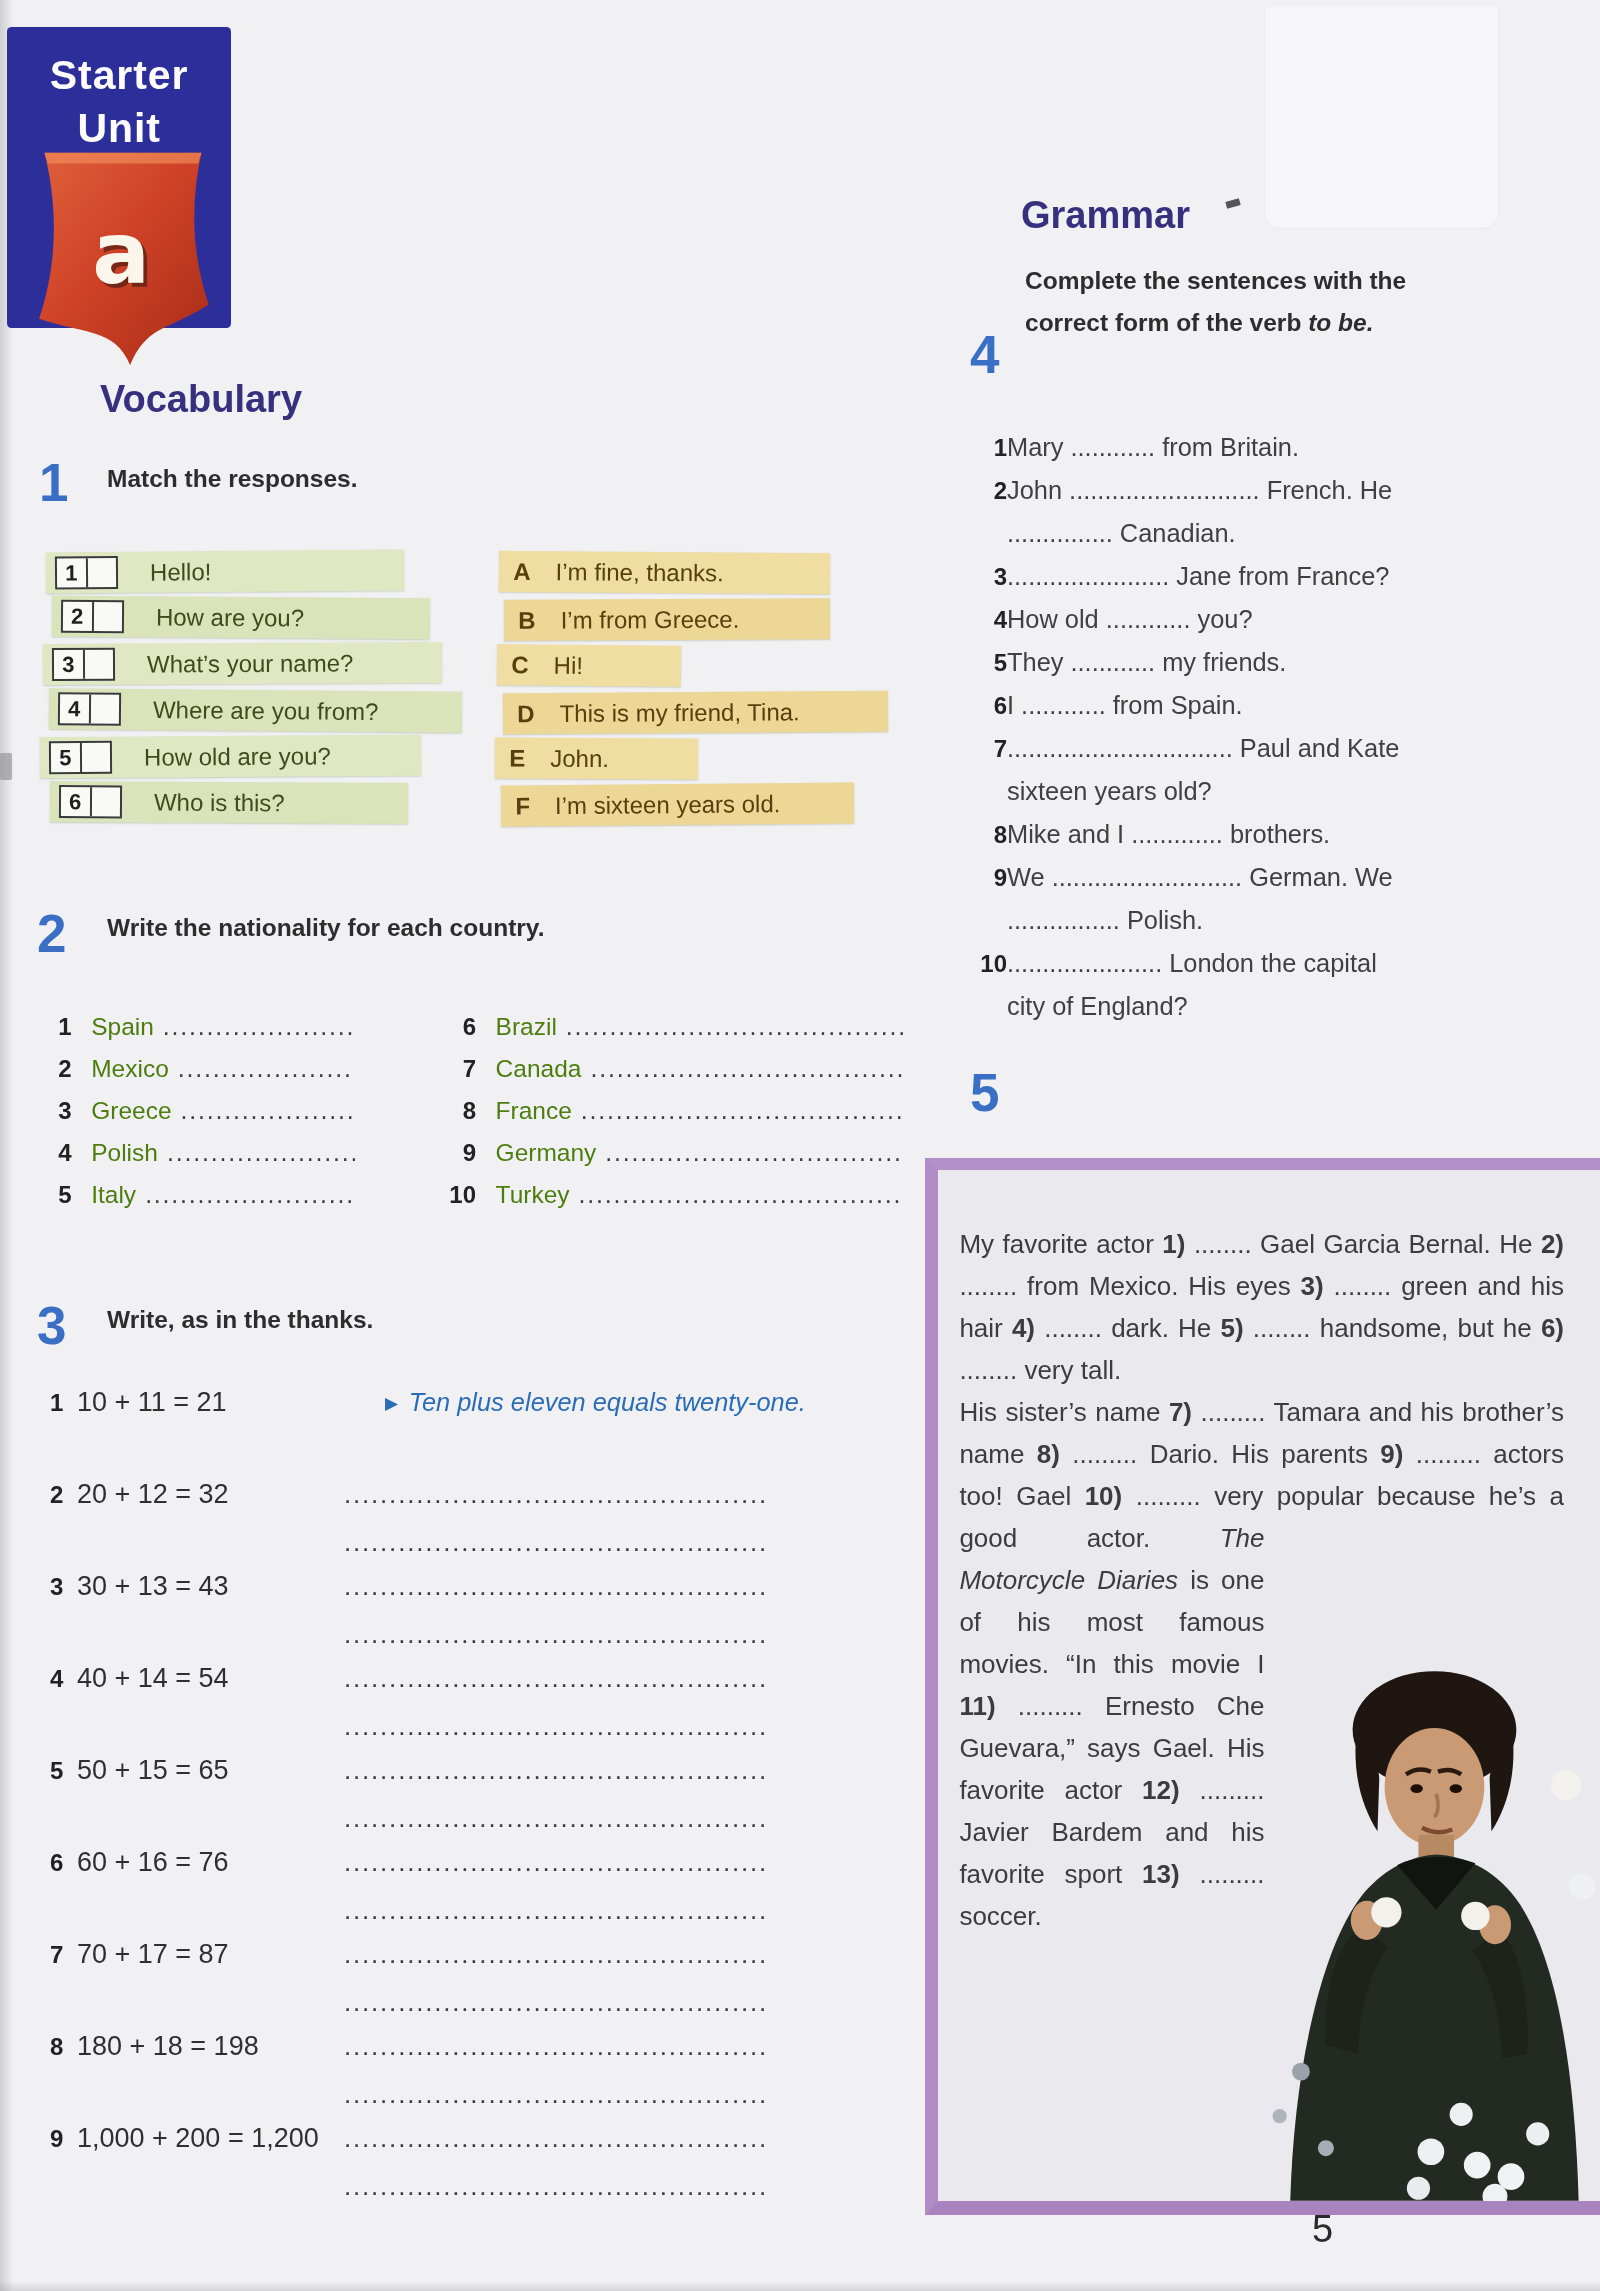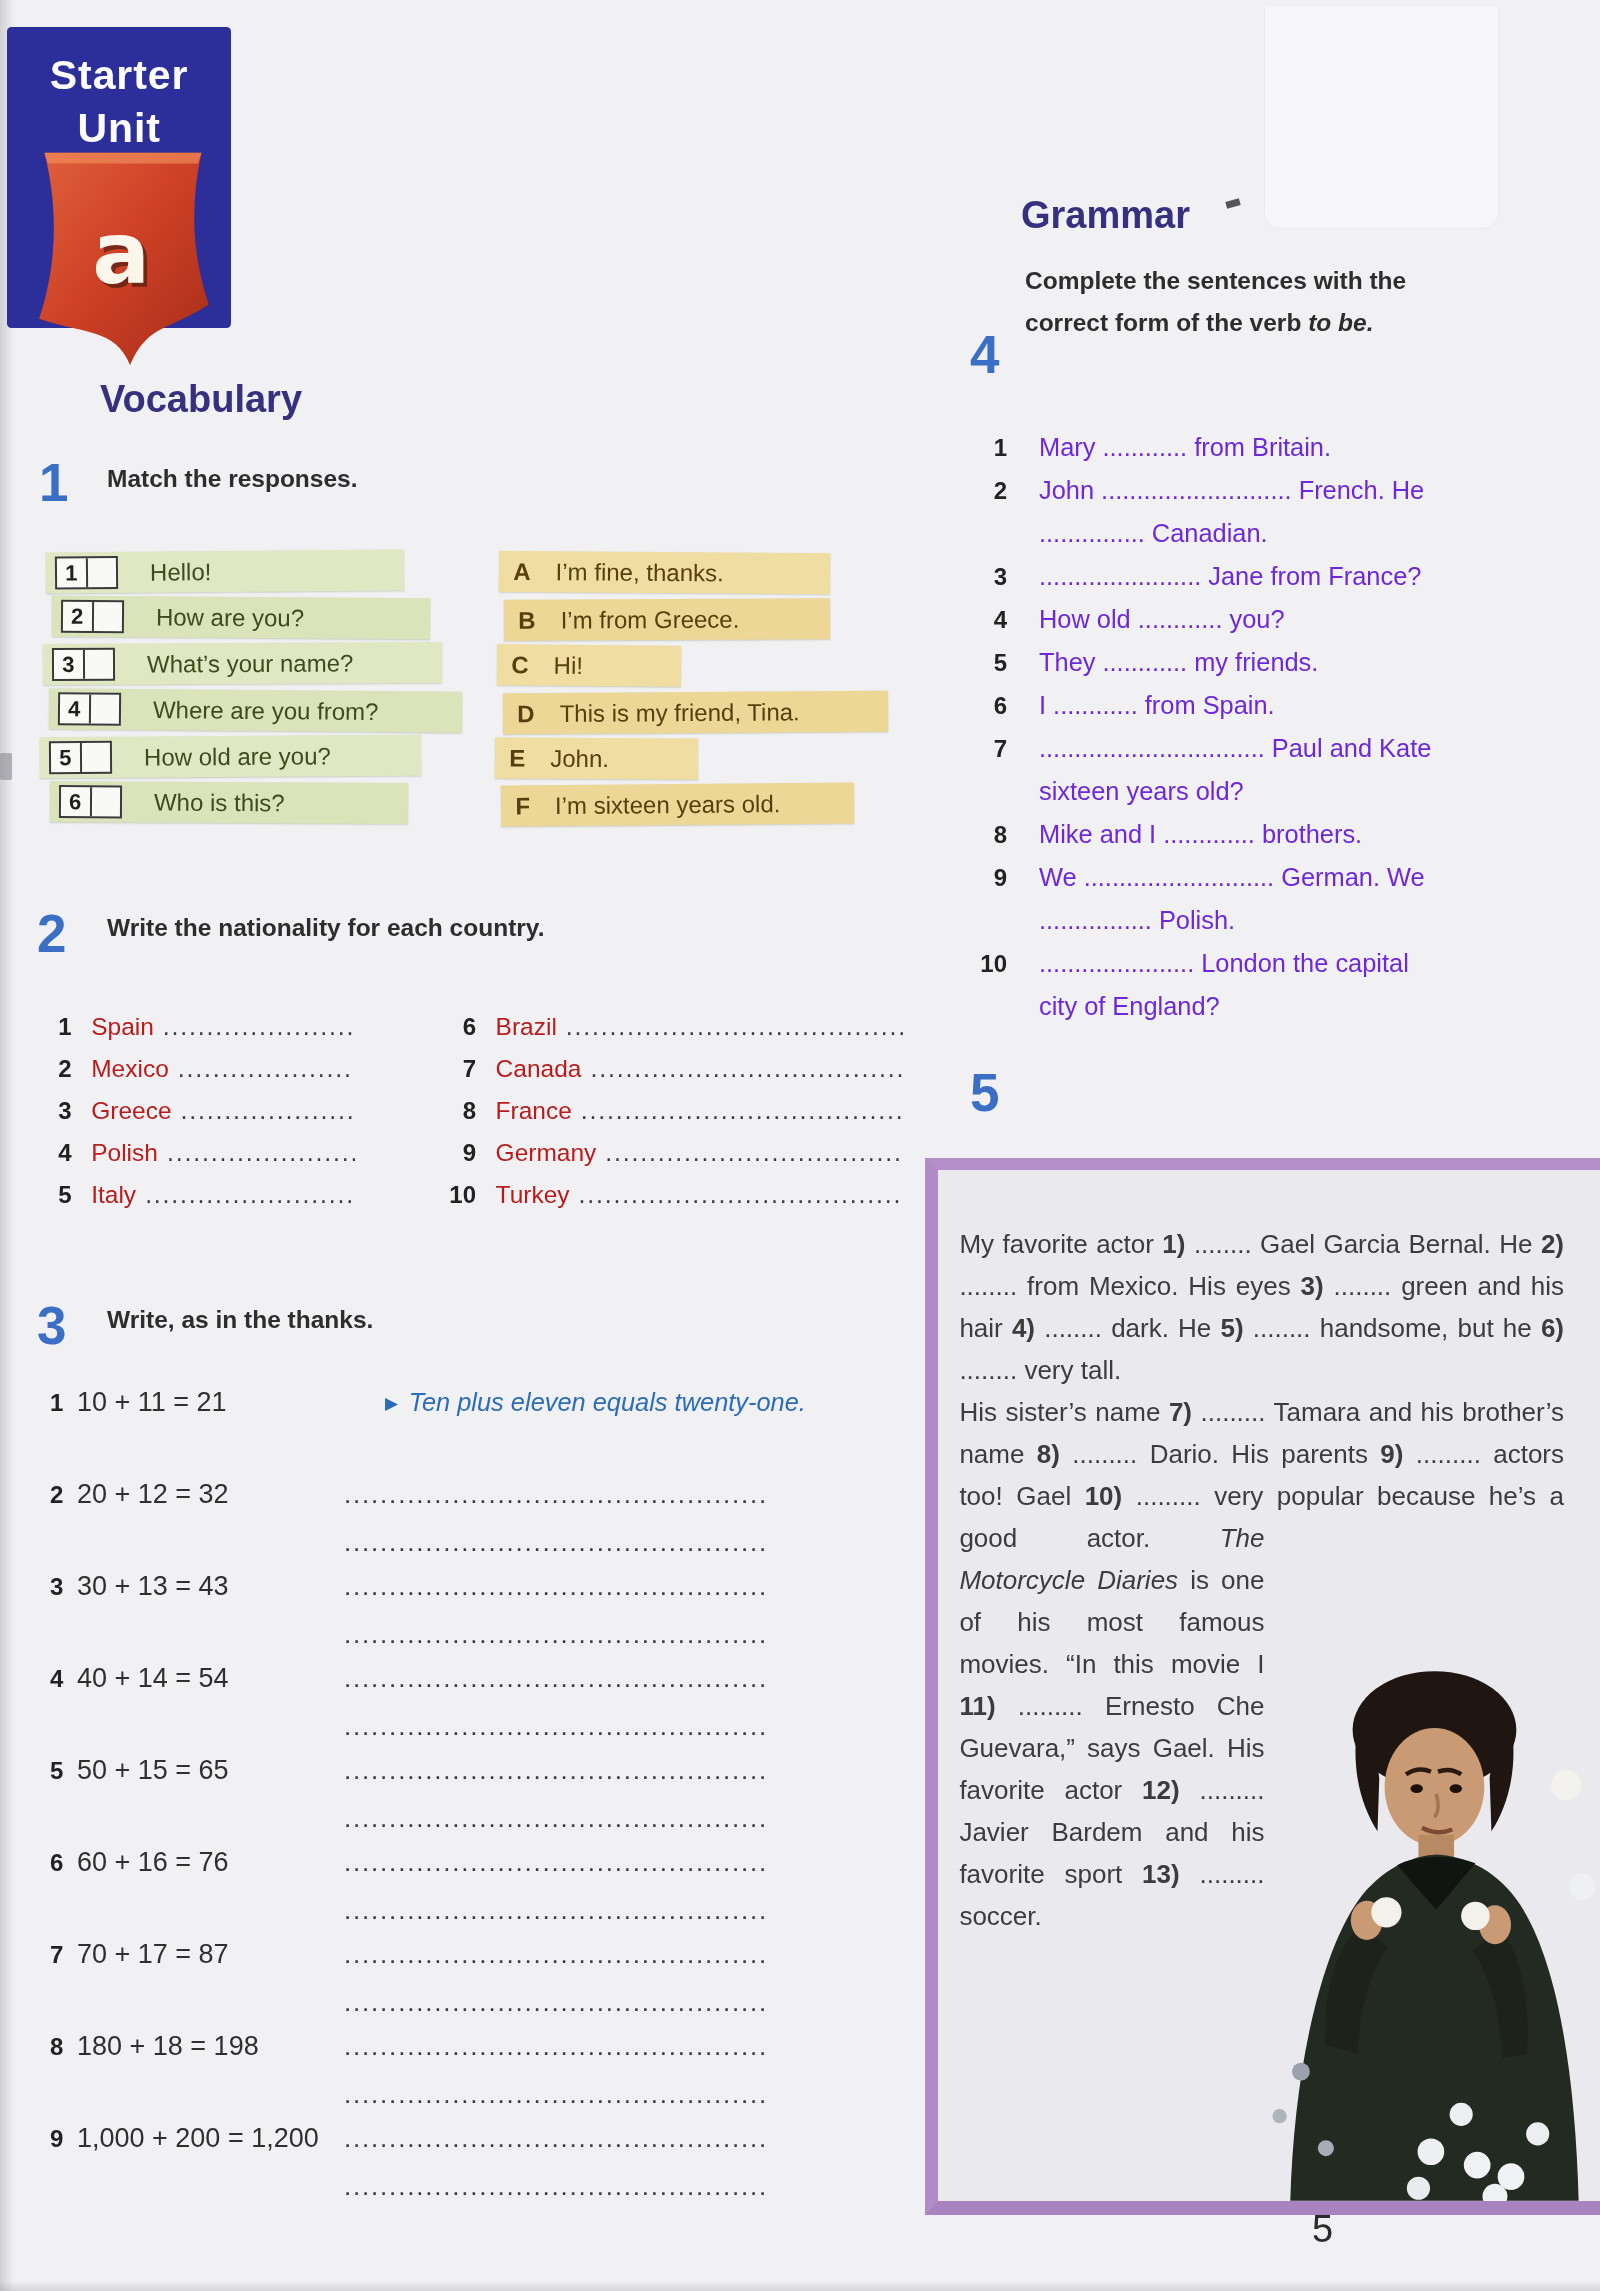--- a/index.html
+++ b/index.html
@@ -39,37 +39,37 @@
   .numbox{display:flex;margin-left:9px;border:2.7px solid #3a3a3a;background:#f9f9f5;}
   .numbox .c1,.numbox .c2{width:28.5px;height:28.5px;display:flex;align-items:center;justify-content:center;}
   .numbox .c1{border-right:2.7px solid #3a3a3a;font-weight:bold;font-size:22px;color:#1f1f1f;}
   .strip .ptext{margin-left:32px;font-size:24px;}
   .strip .letter{margin-left:14.3px;font-weight:bold;font-size:24px;}
   .strip .rtext{margin-left:25px;font-size:24px;}
   
   .c-list{position:absolute;}
   .c-row{display:flex;align-items:baseline;height:42px;line-height:42px;}
   .c-row .cnum{font-weight:bold;font-size:24px;color:#222;text-align:right;flex:0 0 auto;}
-  .c-row .cname{font-size:24.5px;color:#b91c1c;margin-left:19.6px;margin-right:9px;flex:0 0 auto;}
+  .c-row .cname{font-size:24.5px;color:#4d7c0f;margin-left:19.6px;margin-right:9px;flex:0 0 auto;}
   .leader{flex:1 1 auto;overflow:hidden;white-space:nowrap;font-size:25px;letter-spacing:1.8px;color:#3c3c3c;}
   
   .eq-list{position:absolute;left:50px;top:1383px;width:731px;}
   .eq-item{position:relative;height:92px;}
   .eq-row{display:flex;align-items:baseline;height:39px;line-height:39px;}
   .eq-row .enum{flex:0 0 27px;font-weight:bold;font-size:24px;color:#222;}
   .eq-row .eq{flex:0 0 267px;font-size:27px;color:#2f2f2f;}
   .ansline{width:424px;overflow:hidden;white-space:nowrap;font-size:26px;letter-spacing:1.8px;color:#3c3c3c;line-height:39px;}
   .ansline2{position:absolute;left:294px;top:48px;}
   .example{font-style:italic;color:#2a6cb8;font-size:25.4px;margin-left:41px;white-space:nowrap;}
   .example .marker{font-style:normal;font-size:17px;vertical-align:1.8px;margin-right:10.7px;}
   
   .s-list{position:absolute;left:973px;top:426px;width:627px;}
   .s-row{display:flex;}
   .s-row .snum{flex:0 0 34px;text-align:right;font-weight:bold;font-size:24px;color:#222;line-height:43px;}
-  .s-row .stext{margin-left:32px;font-size:25.4px;color:#6d28d9;line-height:43px;}
+  .s-row .stext{margin-left:0;font-size:25.4px;color:#404040;line-height:43px;}
   
   .g5-box{position:absolute;left:925px;top:1158px;width:675px;height:1057px;box-sizing:border-box;
     background:#e9e9ee;border-left:13.4px solid #b18cc6;border-top:12.5px solid #b48fc8;border-bottom:14.3px solid #a983bf;
     padding:53px 36px 9px 21.4px;overflow:hidden;}
   .g5-box p{margin:0;font-size:26px;line-height:42px;color:#3c3c3c;text-align:justify;}
   .g5-box .b{font-weight:bold;}
   .g5-box .i{font-style:italic;}
   .photo-spacer{float:right;width:287px;height:579px;margin-left:12.5px;}
   .g5-photo{position:absolute;right:0;bottom:0;width:356px;height:548px;}
   

